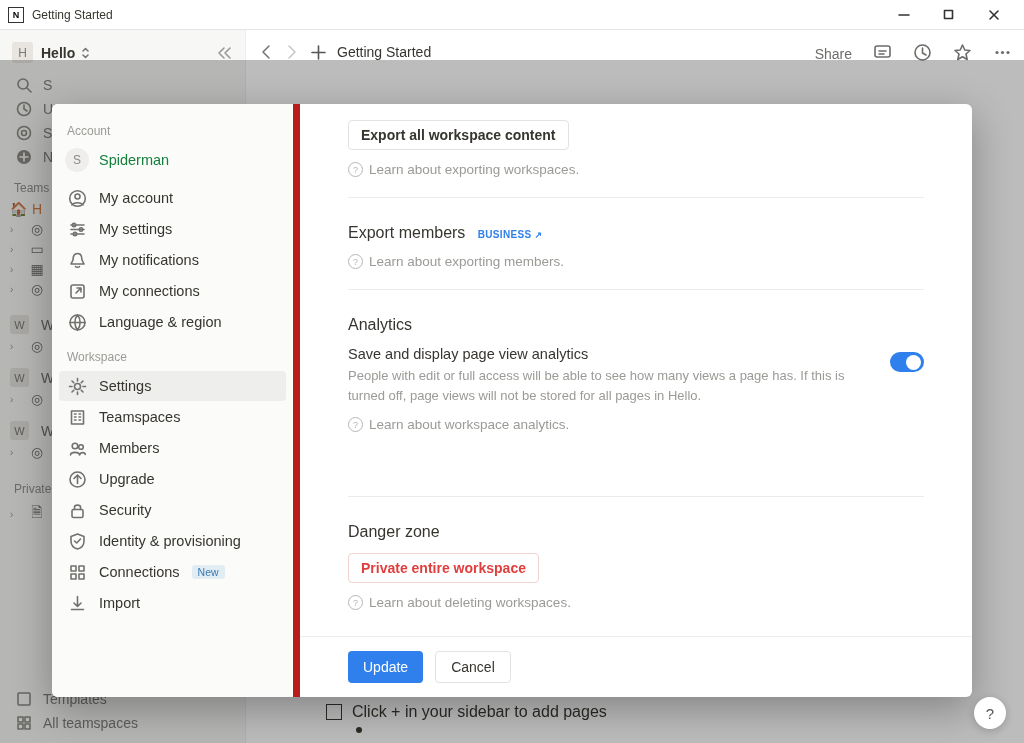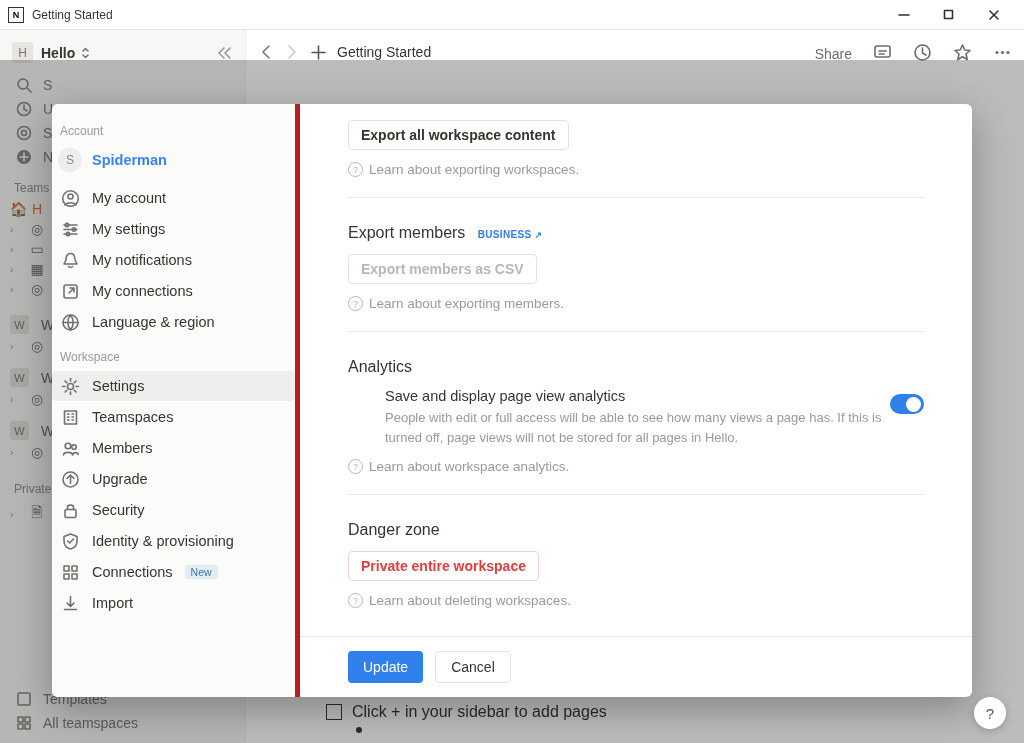--- a/index.html
+++ b/index.html
@@ -37,43 +37,43 @@
 
     .content-body { padding: 30px 80px; color:#37352f;}
     .bullet-line { display:flex; align-items:center; gap: 10px; font-size: 16px; margin: 6px 0;}
     .checkbox-empty { width:16px; height:16px; border: 1.6px solid #37352f;}
     .dot { width:6px; height:6px; background:#37352f; border-radius:50%; margin-left: 30px; margin-right: 4px;}
 
     
     .dim { position:absolute; top:30px; left:0; right:0; bottom:0; background: rgba(15,15,15,0.28); }
     .modal { position: absolute; top: 74px; left: 52px; right: 52px; bottom: 46px; background: #fff; border-radius: 6px; box-shadow: 0 12px 40px rgba(0,0,0,0.3); display:flex; overflow:hidden;}
 
-    .modal-side { width: 248px; background: #fbfbfa; border-right: 5px solid #b91c1c; padding: 14px 0; overflow-y:auto;}
+    .modal-side { width: 248px; background: #fbfbfa; border-right: 7px solid #b91c1c; padding: 14px 7px; overflow-y:auto;}
     .ms-section { font-size: 12px; color: #9b9a96; padding: 6px 8px; }
     .ms-user { display:flex; align-items:center; gap:10px; padding: 4px 6px 10px 6px;}
     .ms-user-av { width:24px; height:24px; border-radius:50%; background:#efeeec; color:#8a8986; display:flex; align-items:center; justify-content:center; font-size:12px;}
-    .ms-user-name { font-weight:700; font-size: 14.5px; color:#3b82f6;}
+    .ms-user-name { font-weight:400; font-size: 14.5px; color:#15803d;}
     .ms-item { display:flex; align-items:center; gap:12px; padding: 5px 8px; border-radius: 4px; font-size: 14.5px; color: #37352f; cursor:pointer; margin: 1px 0;}
     .ms-item .ic { width:20px; height:20px; display:flex; align-items:center; justify-content:center; color: #72716d;}
     .ms-item.active { background: #eeeeec; font-weight:500;}
     .badge-new { background:#e2ecf3; color:#3a78b0; font-size: 10.5px; padding: 1px 6px; border-radius: 3px; font-weight:500;}
 
     .modal-main { flex:1; display:flex; flex-direction:column; overflow:hidden;}
     .modal-scroll { flex:1; overflow-y:auto; padding: 0 48px 10px 48px;}
     .section { padding: 12px 0 20px 0;}
     .section + .section { border-top: 1px solid #ecebe9; padding-top: 26px; }
     .section-h { font-size: 16px; color: #37352f; margin-bottom: 12px;}
     .sub-h { font-size: 14.5px; color: #37352f; margin-bottom: 4px;}
     .desc { font-size: 13px; color: #9b9a96; line-height: 1.5; max-width: 510px;}
     .btn-outline { border: 1px solid #e3e2df; background:#fff; padding: 6px 12px; border-radius: 4px; font-size: 14px; color: #37352f; display:inline-block;font-weight:bold;}
     .btn-outline.disabled { color: #b8b7b3;}
     .btn-outline.danger { color: #e03e3e; border-color: #f1d3d3;}
     .learn { display:flex; align-items:center; gap: 6px; margin-top: 12px; font-size: 13.5px; color: #9b9a96;}
     .learn .qic { width:15px; height:15px; border:1.3px solid #b6b5b1; border-radius:50%; display:flex; align-items:center; justify-content:center; font-size:9px; color:#b6b5b1;}
-    .row-flex { display:flex; align-items:flex-start;margin-left:37px;}
+    .row-flex { display:flex; align-items:flex-start;}
     .spacer { flex:1;}
     .toggle { width: 34px; height: 20px; background: #2f80ed; border-radius: 20px; position:relative; margin-top:6px;}
     .toggle .knob { width:15px; height:15px; background:#fff; border-radius:50%; position:absolute; top:2.5px; right:3px;}
     .badge-biz { color:#2f80ed; font-size: 10px; font-weight:700; letter-spacing: 0.3px; margin-left: 8px;}
     .badge-biz .arrow { font-size: 9px;}
 
     .modal-footer { border-top: 1px solid #ecebe9; padding: 14px 48px; display:flex; gap: 12px;}
     .btn-primary { background:#2f80ed; color:#fff; border:none; padding: 7px 15px; border-radius:4px; font-size:14px;}
     .btn-secondary { background:#fff; border:1px solid #e3e2df; padding: 7px 15px; border-radius:4px; font-size:14px; color:#37352f;}
 
@@ -447,21 +447,20 @@
           </div>
         </div>
 
         <div class="section">
           <div class="section-h">
             <span>Export members</span>
             <span class="badge-biz">
               <span>BUSINESS</span> <span class="arrow">↗</span>
             </span>
           </div>
-          <button class="btn-outline disabled">Export members as CSV</button>
           <div class="learn">
             <span class="qic">?</span>
             <span>Learn about exporting members.</span>
           </div>
         </div>
 
         <div class="section">
           <div class="section-h">Analytics</div>
           <div class="row-flex">
             <div>
@@ -472,21 +471,21 @@
             <div class="toggle">
                 <div class="knob"></div>
               </div>
           </div>
           <div class="learn">
             <span class="qic">?</span>
             <span>Learn about workspace analytics.</span>
           </div>
         </div>
 
-        <div class="section" style="border-bottom:none;">
+        <div class="section" style="border-bottom:none;margin-top:44px;">
           <div class="section-h">Danger zone</div>
           <button class="btn-outline danger">Private entire workspace</button>
           <div class="learn">
             <span class="qic">?</span>
             <span>Learn about deleting workspaces.</span>
           </div>
         </div>
       </div>
 
       <div class="modal-footer">

